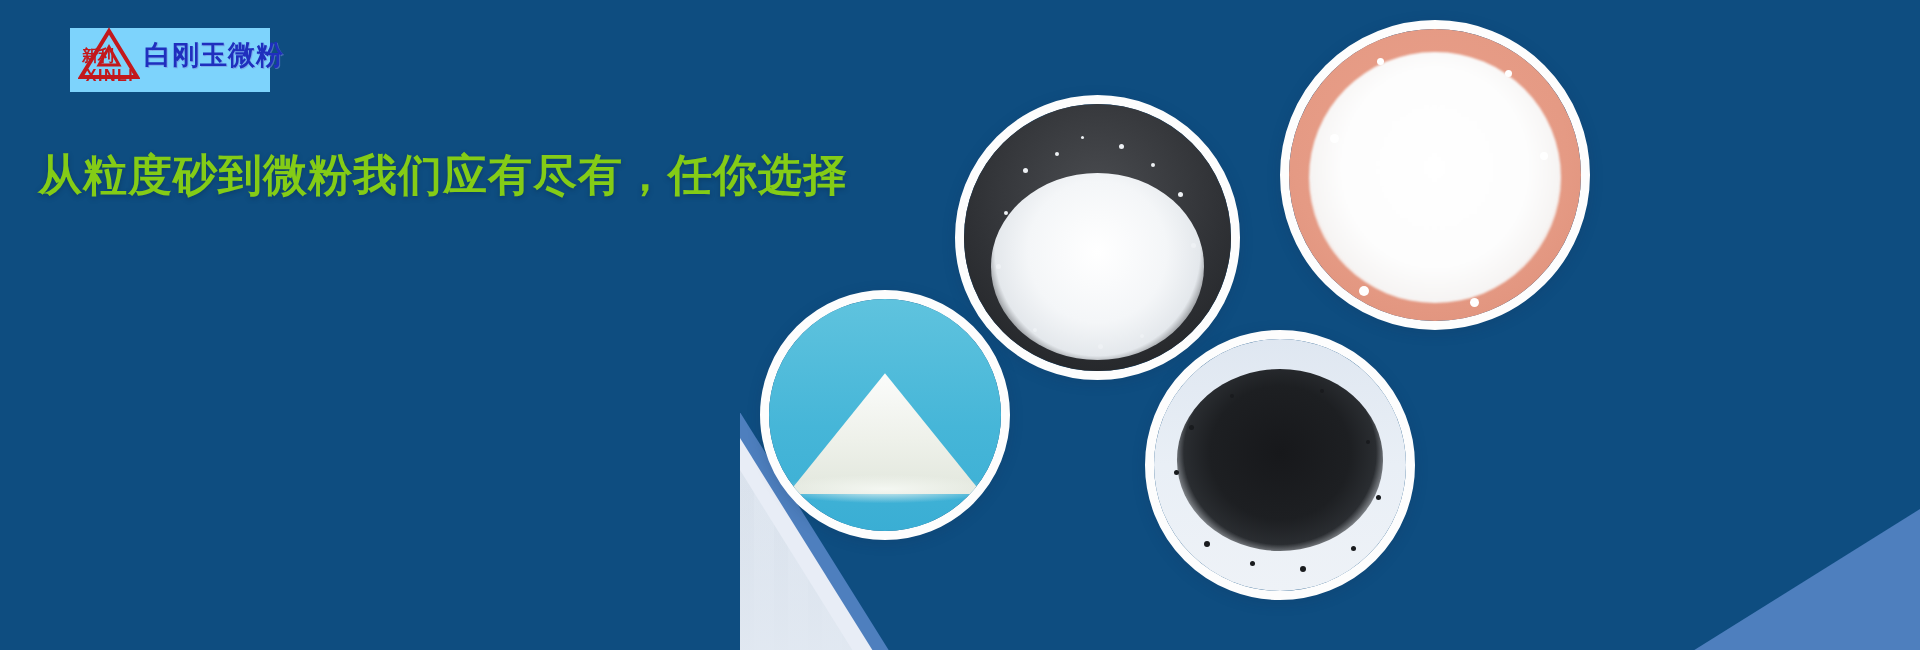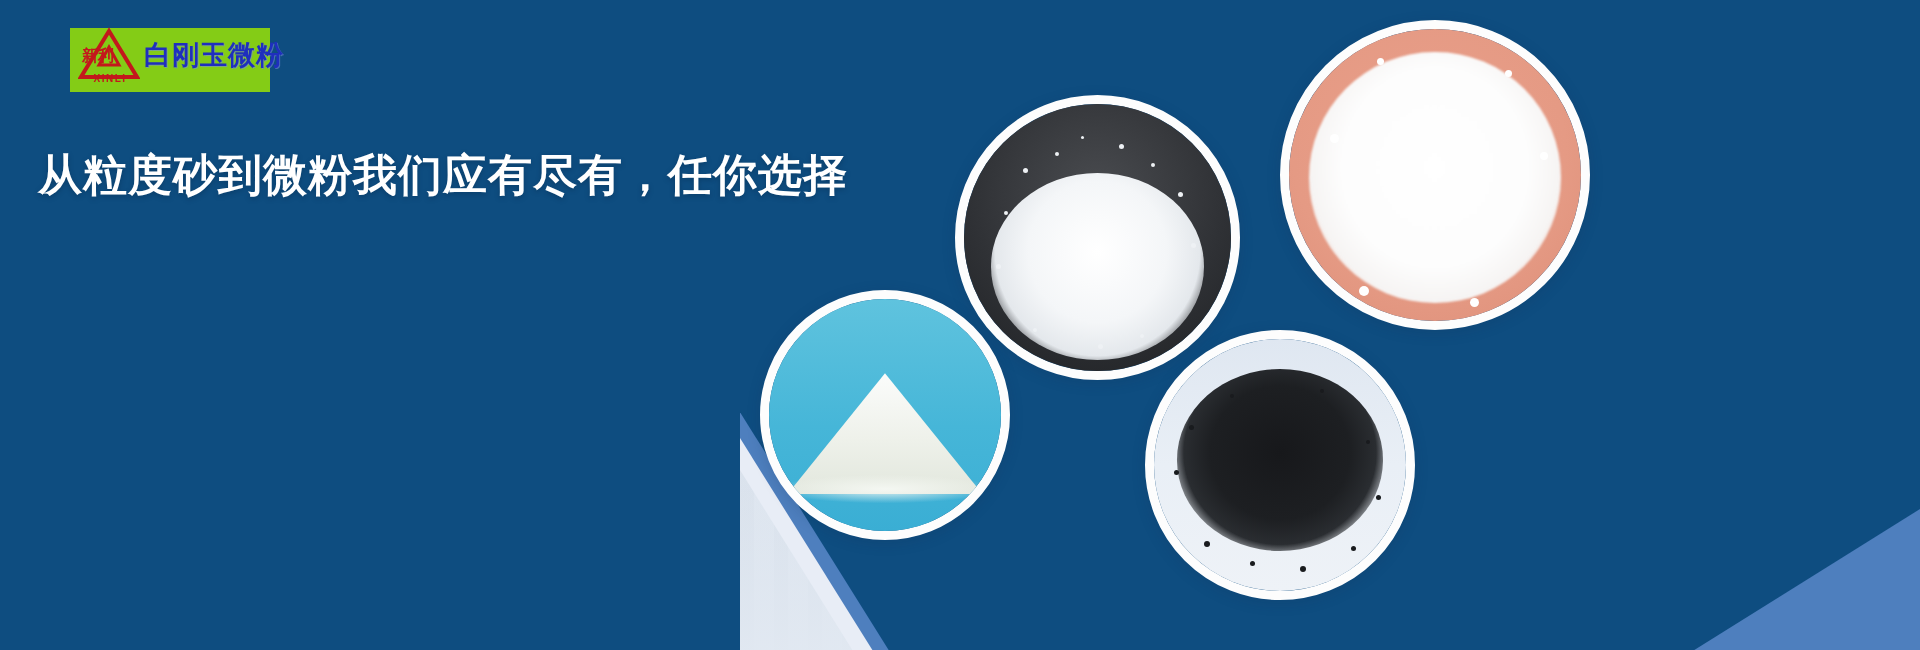--- a/index.html
+++ b/index.html
@@ -123,48 +123,48 @@
     left:9%; top:12%; width:82%; height:72%;
     background:radial-gradient(ellipse at 50% 46%, #17181b 0%, #1d1f22 48%, #2a2d31 66%, rgba(42,45,49,0) 80%);
     filter:blur(.5px);
   }
   .dspeck{ position:absolute; background:#191b1e; border-radius:50%; }
 
   
   .logo{
     position:absolute; left:70px; top:28px;
     width:200px; height:64px;
-    background:#84cc16;
+    background:#7dd3fc;
     display:flex; align-items:center;
     padding:3px 6px 14px 8px;
   }
   .logo-mark{
     position:relative; width:62px; height:56px; flex:0 0 62px;
   }
   .logo-mark svg{ position:absolute; left:0; top:0; }
   .logo-mark .mk-cn{
     position:absolute; left:4px; top:21px;
     font-size:16px; font-weight:700; color:#c3181c;
     letter-spacing:0px; line-height:1;
   }
   .logo-mark .mk-en{
     position:absolute; left:1px; bottom:-1px; width:62px;
-    text-align:center; font-size:10px; font-weight:700;
+    text-align:center; font-size:16px; font-weight:700;
     color:#c3181c; letter-spacing:1.5px; line-height:1;
   }
   .logo-text{
     font-size:27px; font-weight:800; color:#1f2fbe;
     letter-spacing:1px; margin-left:4px;
     text-shadow:1px 1px 0 rgba(120,140,220,.55);
     white-space:nowrap;
   }
 
   .headline{
     position:absolute; left:38px; top:146px;
-    font-size:44px; font-weight:800; color:#ffffff;
+    font-size:44px; font-weight:800; color:#84cc16;
     letter-spacing:1px; white-space:nowrap;
     text-shadow:0 2px 5px rgba(5,35,62,.35);
   }
 
   .pill{
     position:absolute; left:62px; top:236px;
     height:54px; padding:0 26px;
     background:#ffffff; border-radius:27px;
     display:flex; align-items:center;
     box-shadow:0 2px 8px rgba(5,35,62,.18);

